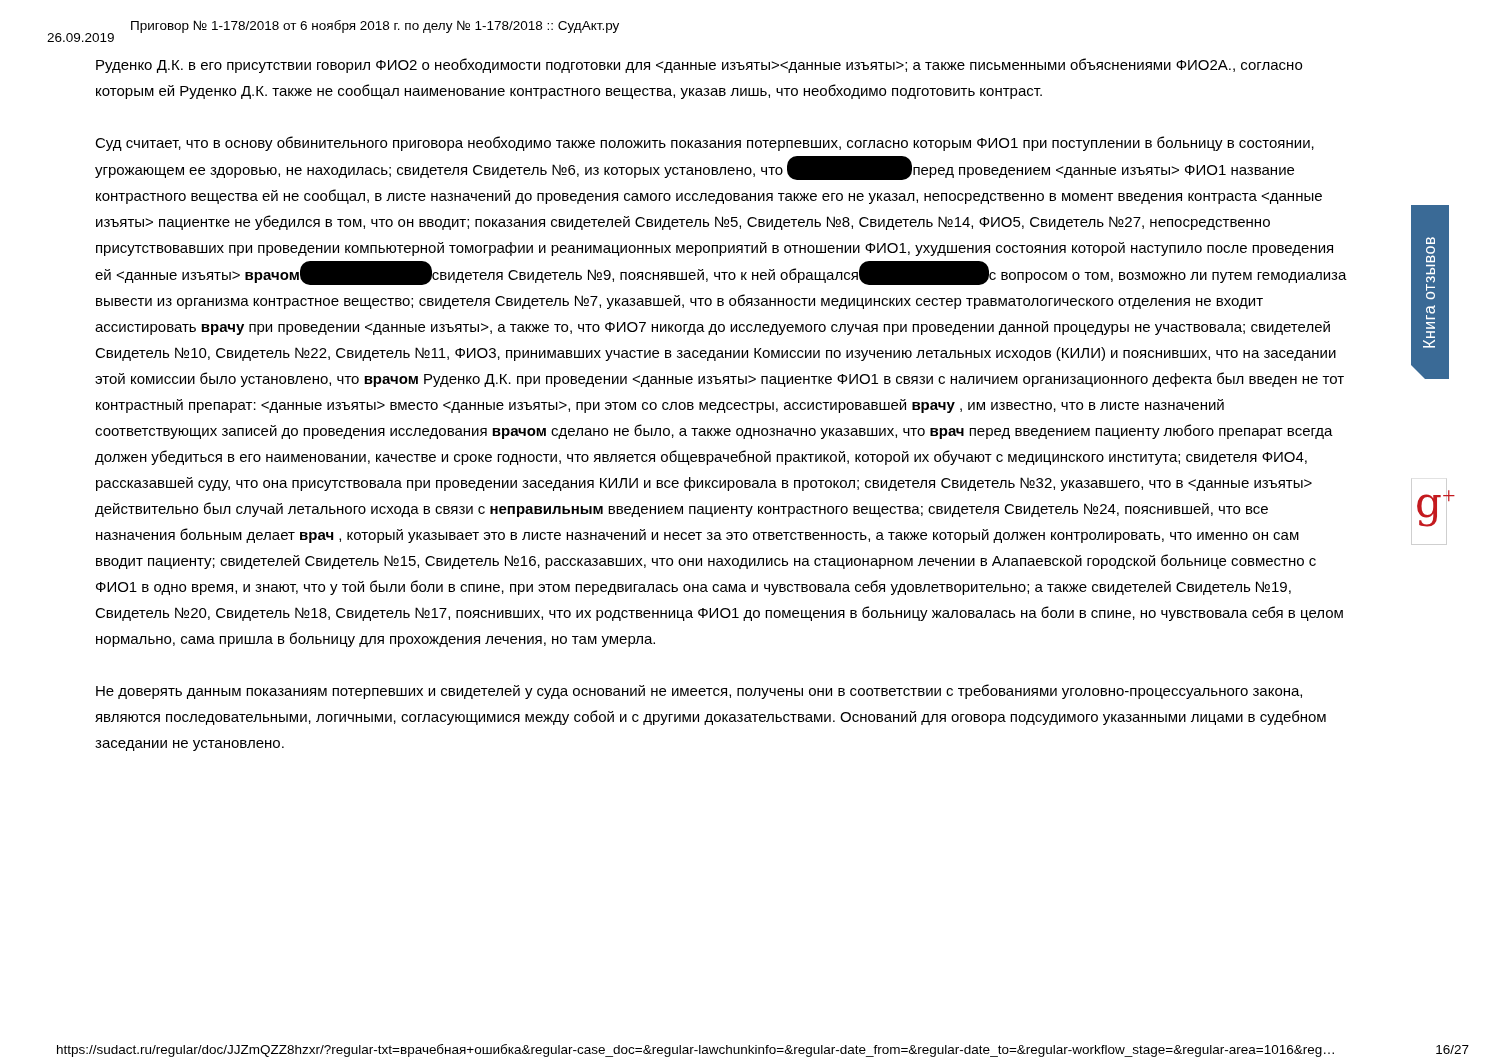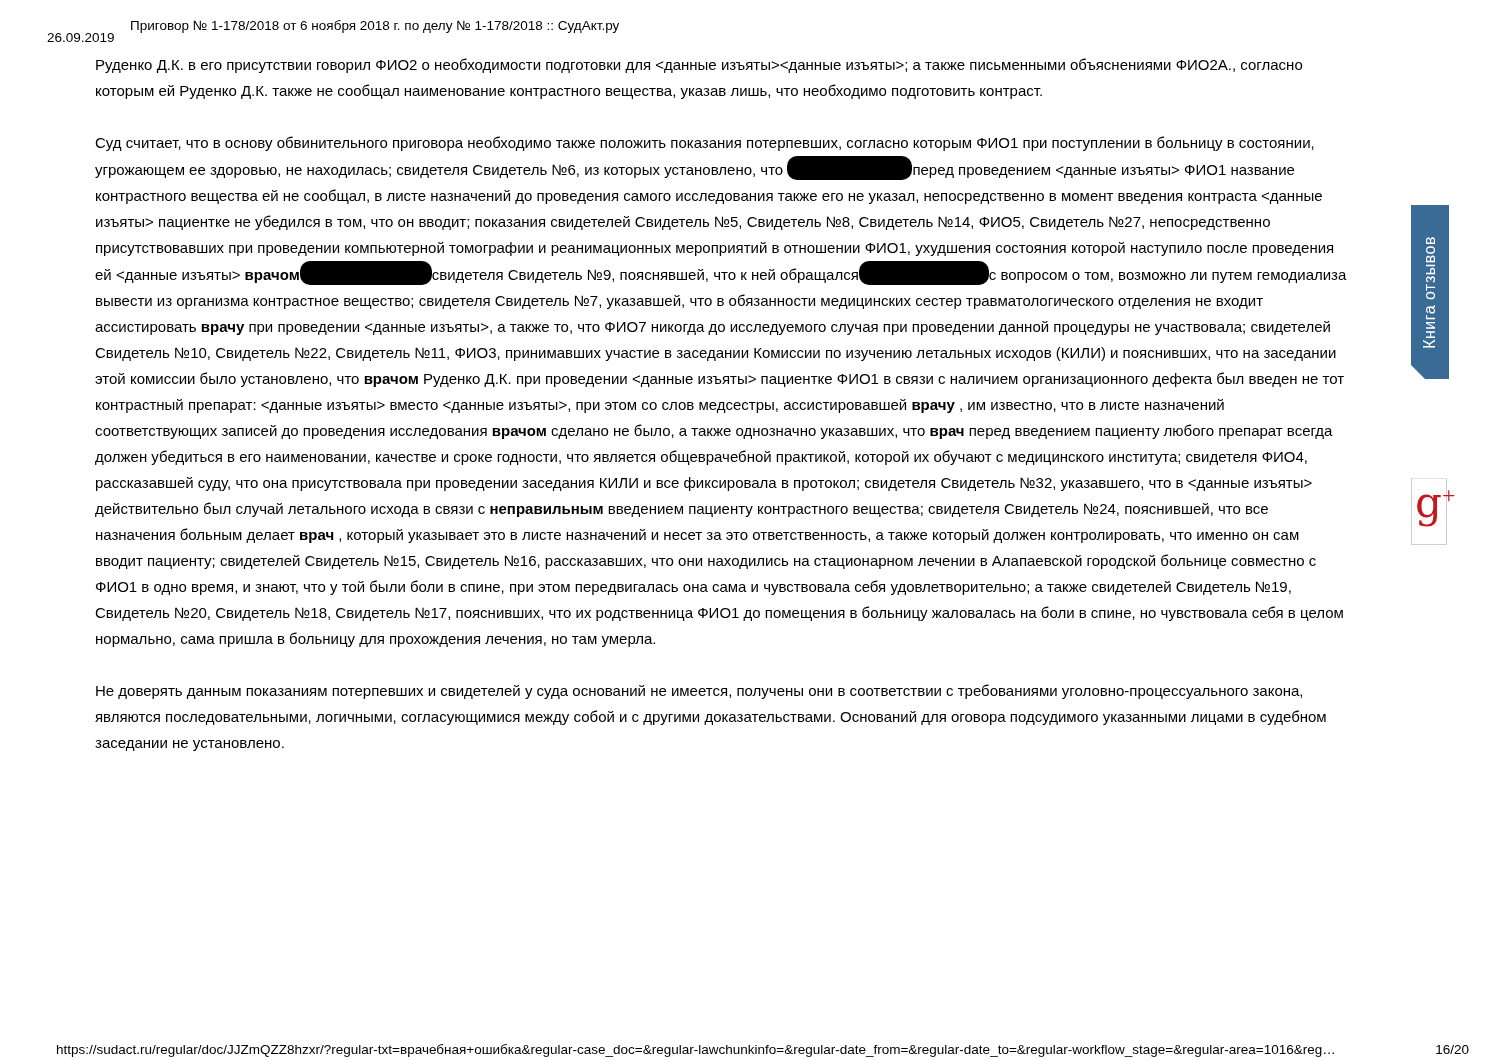--- a/index.html
+++ b/index.html
@@ -72,14 +72,14 @@
 <div class="feedback-tab" style="background: rgb(58, 106, 150);">
   <span>Книга отзывов</span>
 </div>
 
 <div class="gplus-box">
   <span class="glyph" style="color: rgb(196, 26, 31);"><span>g</span><span class="plus">+</span></span>
 </div>
 
 <div class="print-footer">
   <span class="url">https://sudact.ru/regular/doc/JJZmQZZ8hzxr/?regular-txt=врачебная+ошибка&amp;regular-case_doc=&amp;regular-lawchunkinfo=&amp;regular-date_from=&amp;regular-date_to=&amp;regular-workflow_stage=&amp;regular-area=1016&amp;reg…</span>
-  <span class="pagenum">16/20</span>
+  <span class="pagenum">16/27</span>
 </div>
 
 </body></html>

